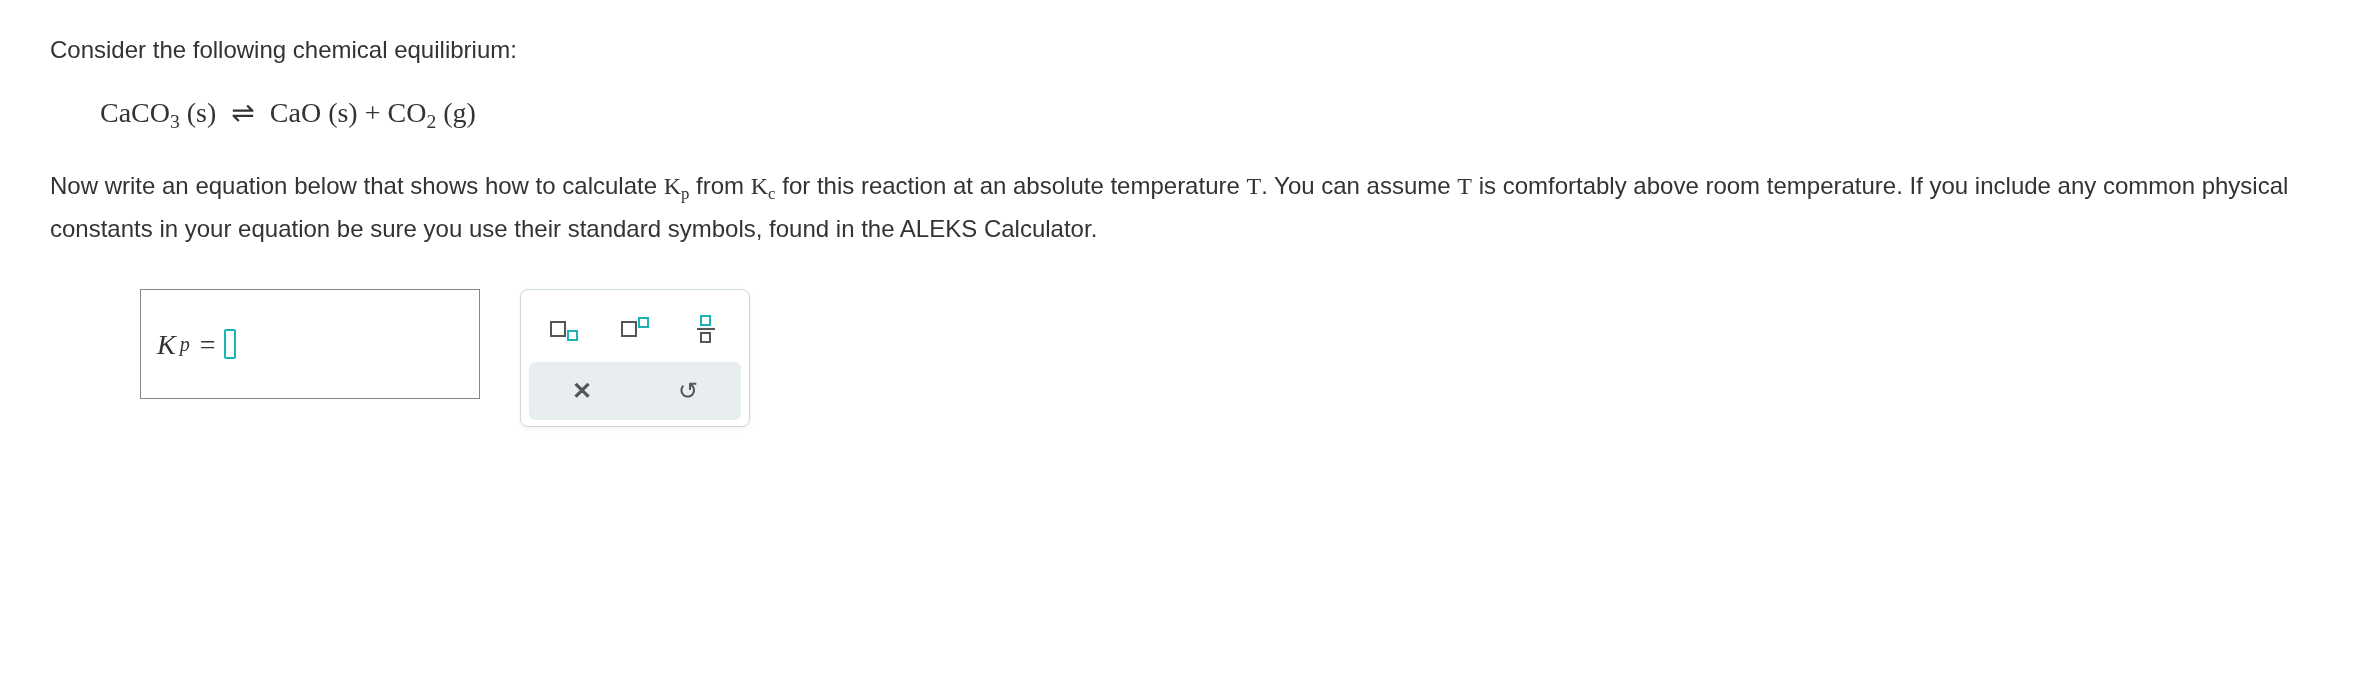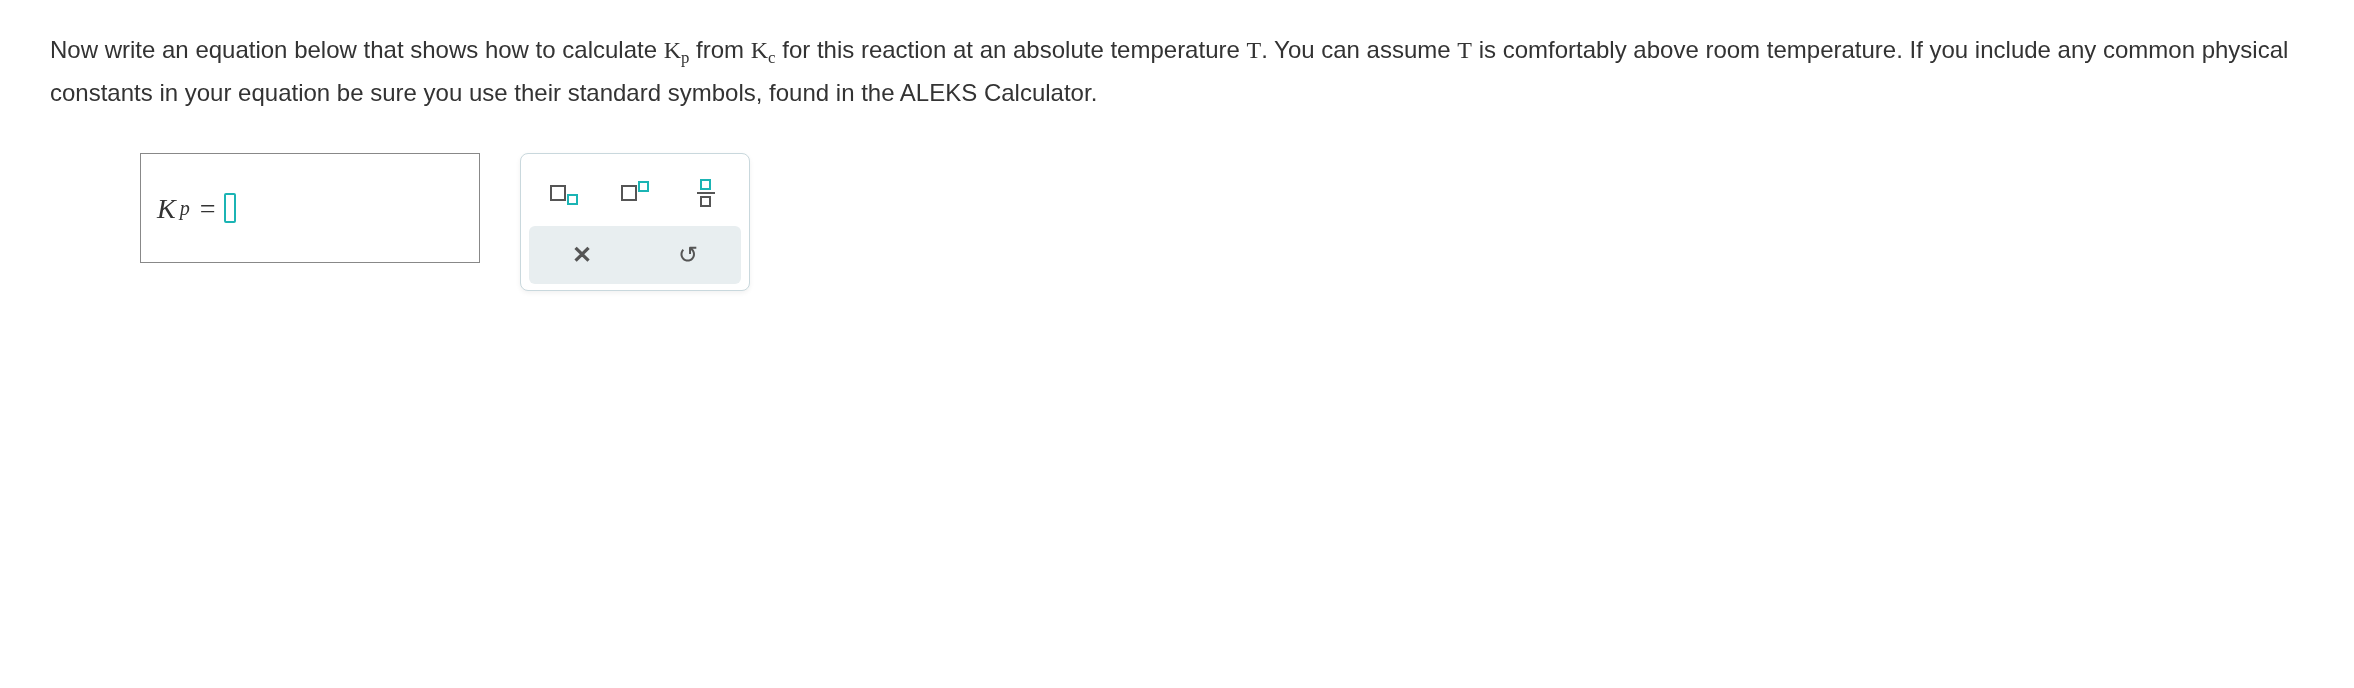--- a/index.html
+++ b/index.html
@@ -102,21 +102,32 @@
 
   .x-icon { font-size: 24px; color: #555; font-weight: bold; }
   .undo-icon { font-size: 24px; color: #555; }
 
   .question-body { max-width: 2250px; }
 </style>
 </head>
 <body>
 
 <div class="question-body">
+  <p class="question-text">Consider the following chemical equilibrium:</p>
 
+  <div class="equation-block">
+    <span>CaCO</span><span class="sub">3</span>
+    <span>(s)</span>
+    <span class="eqarrow">⇌</span>
+    <span>CaO</span>
+    <span>(s)</span>
+    <span>+</span>
+    <span>CO</span><span class="sub">2</span>
+    <span>(g)</span>
+  </div>
 
   <p class="question-text">
     <span>Now write an equation below that shows how to calculate </span><span class="chem-var"><span>K</span><span class="sub">p</span></span><span> from </span><span class="chem-var"><span>K</span><span class="sub">c</span></span><span> for this reaction at an absolute temperature </span><span class="chem-var">T</span><span>. You can assume </span><span class="chem-var">T</span><span> is comfortably above room temperature. If you include any common physical constants in your equation be sure you use their standard symbols, found in the ALEKS Calculator.</span>
   </p>
 
   <div class="answer-row">
     <div class="answer-box">
       <span class="kp-label">K</span>
         <span class="kp-sub">p</span>
       <span>=</span>

